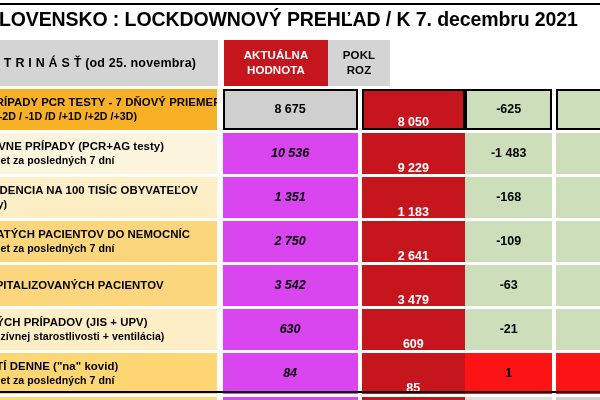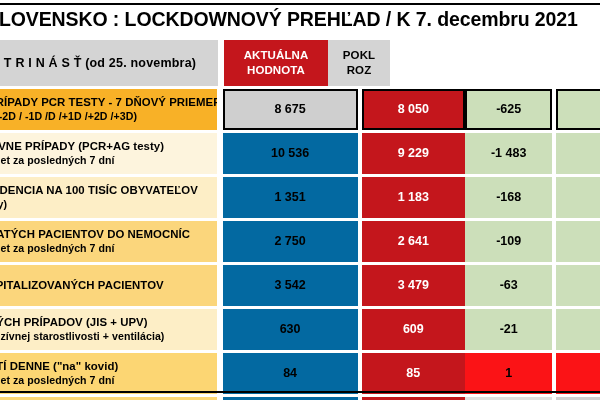--- a/index.html
+++ b/index.html
@@ -156,23 +156,23 @@
 
   .c-peak  .num { }
   .c-curr  .num { color: #ffffff; }
 
   
   .fill-amber-dark  { background: #f8b127; }
   .fill-amber-mid   { background: #fbd67c; }
   .fill-amber-lite  { background: #fdeec6; }
   .fill-amber-pale  { background: #fdf4dd; }
   .fill-amber-row7  { background: #fcd673; }
-  .fill-gray        { background: #0369a1; }
+  .fill-gray        { background: #d946ef; font-style: italic; }
   .fill-gray-dk     { background: #cfcfcf; }
-  .fill-red         { background: #c4161c; }
+  .fill-red         { background: #c4161c; justify-content: flex-end; }
   .fill-green       { background: #ccdfba; }
   .fill-brightred   { background: #fb1316; }
   .fill-graylt      { background: #dedede; }
 
   .outlined { border: 2px solid #000000; }
 
   
   .row.data .cell.outlined { }
 </style>
 </head>

